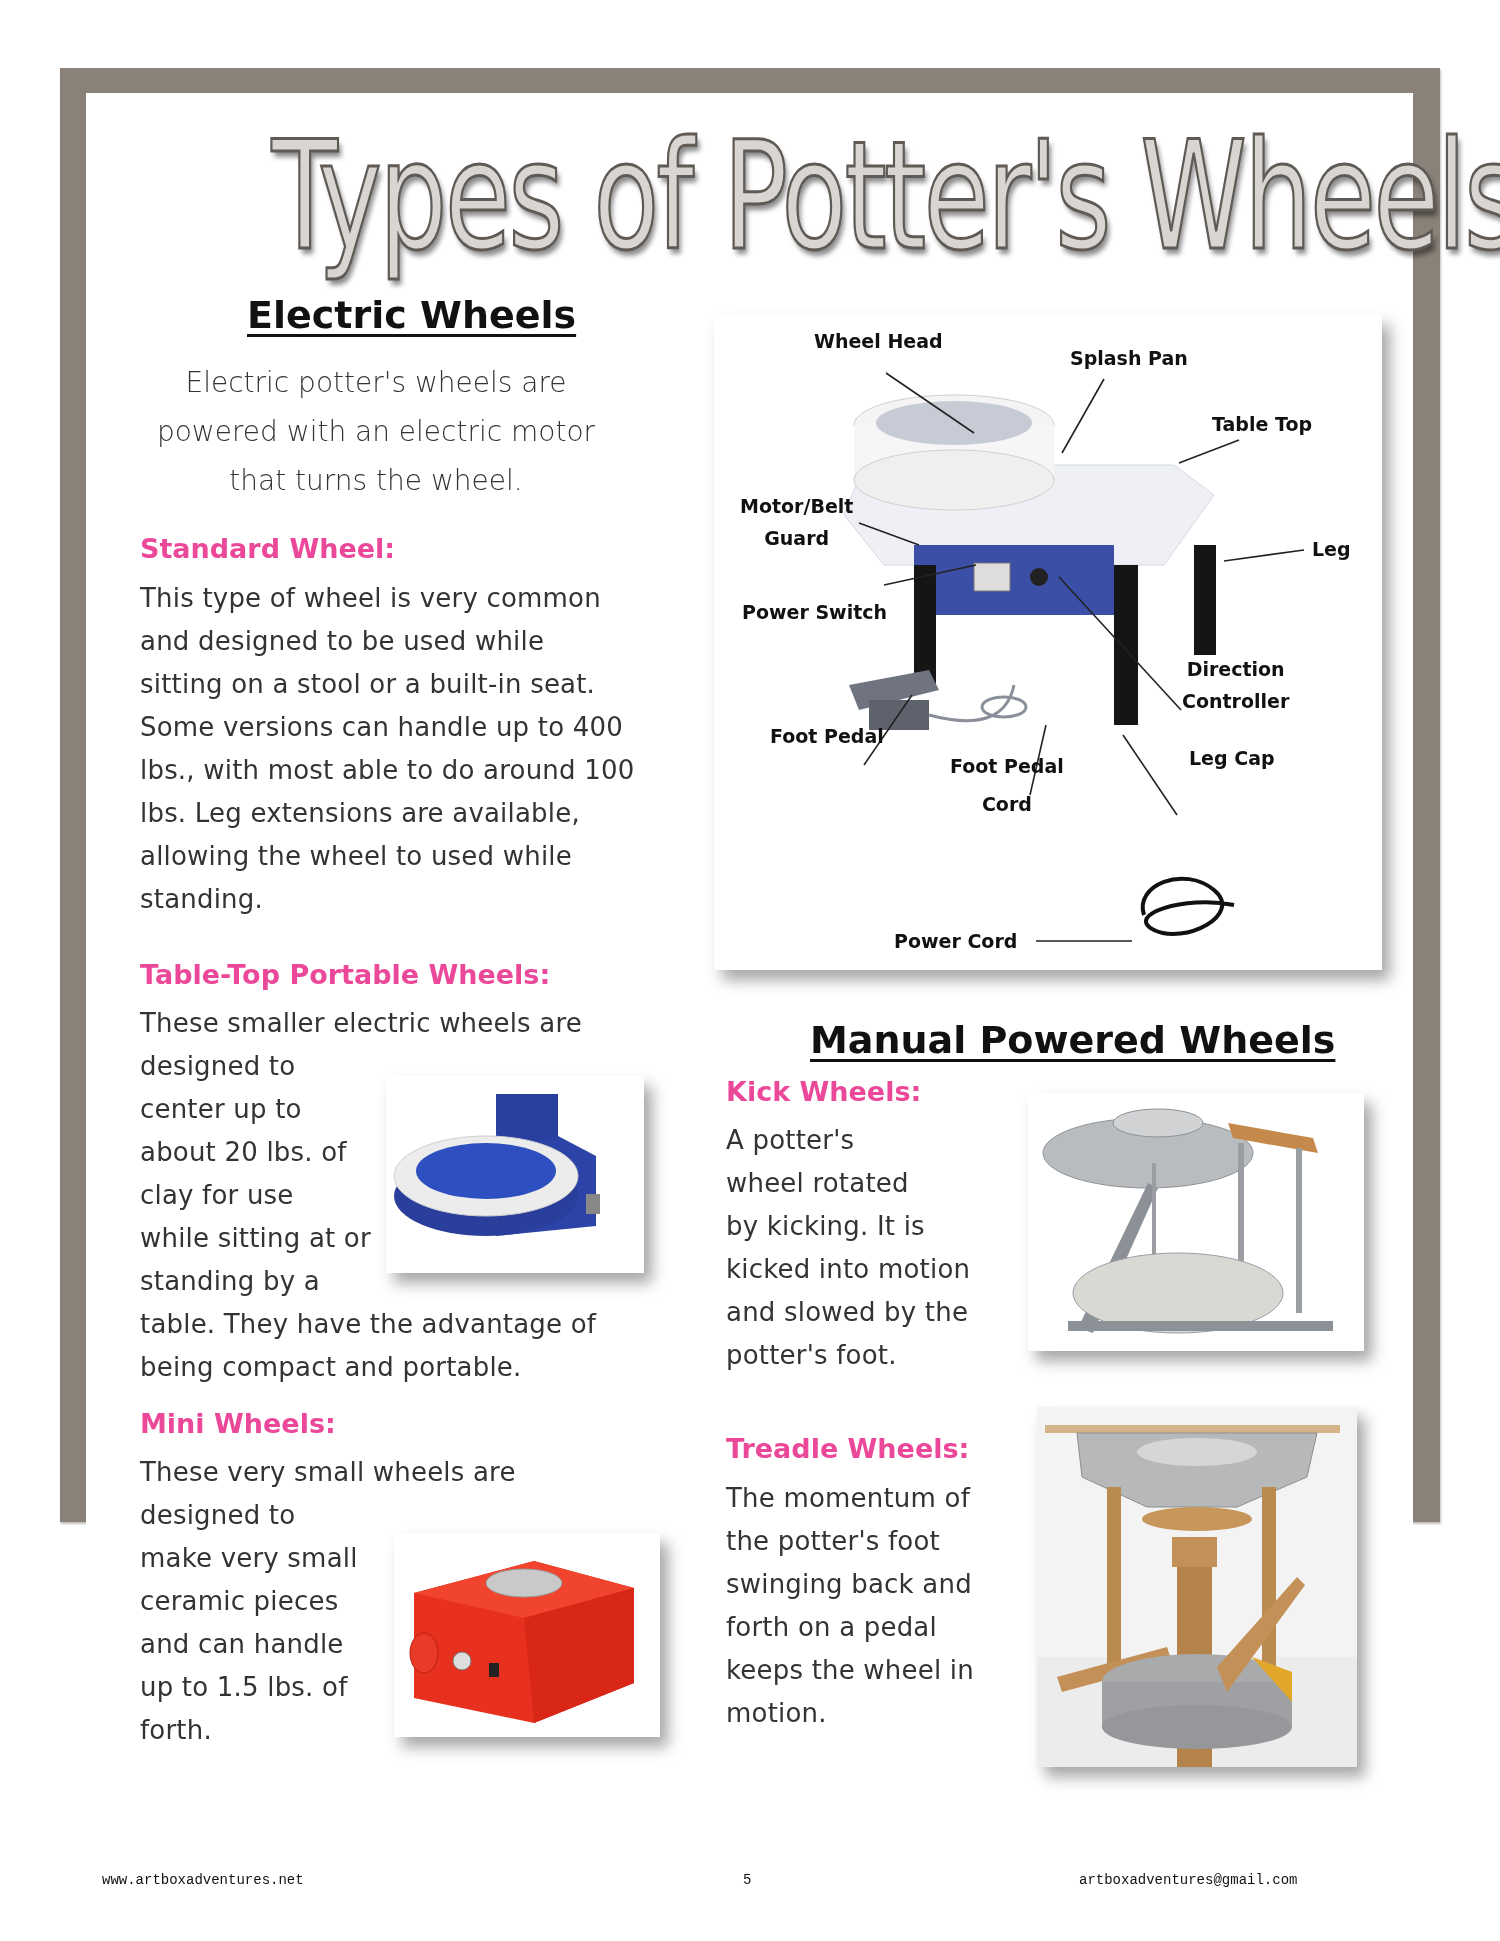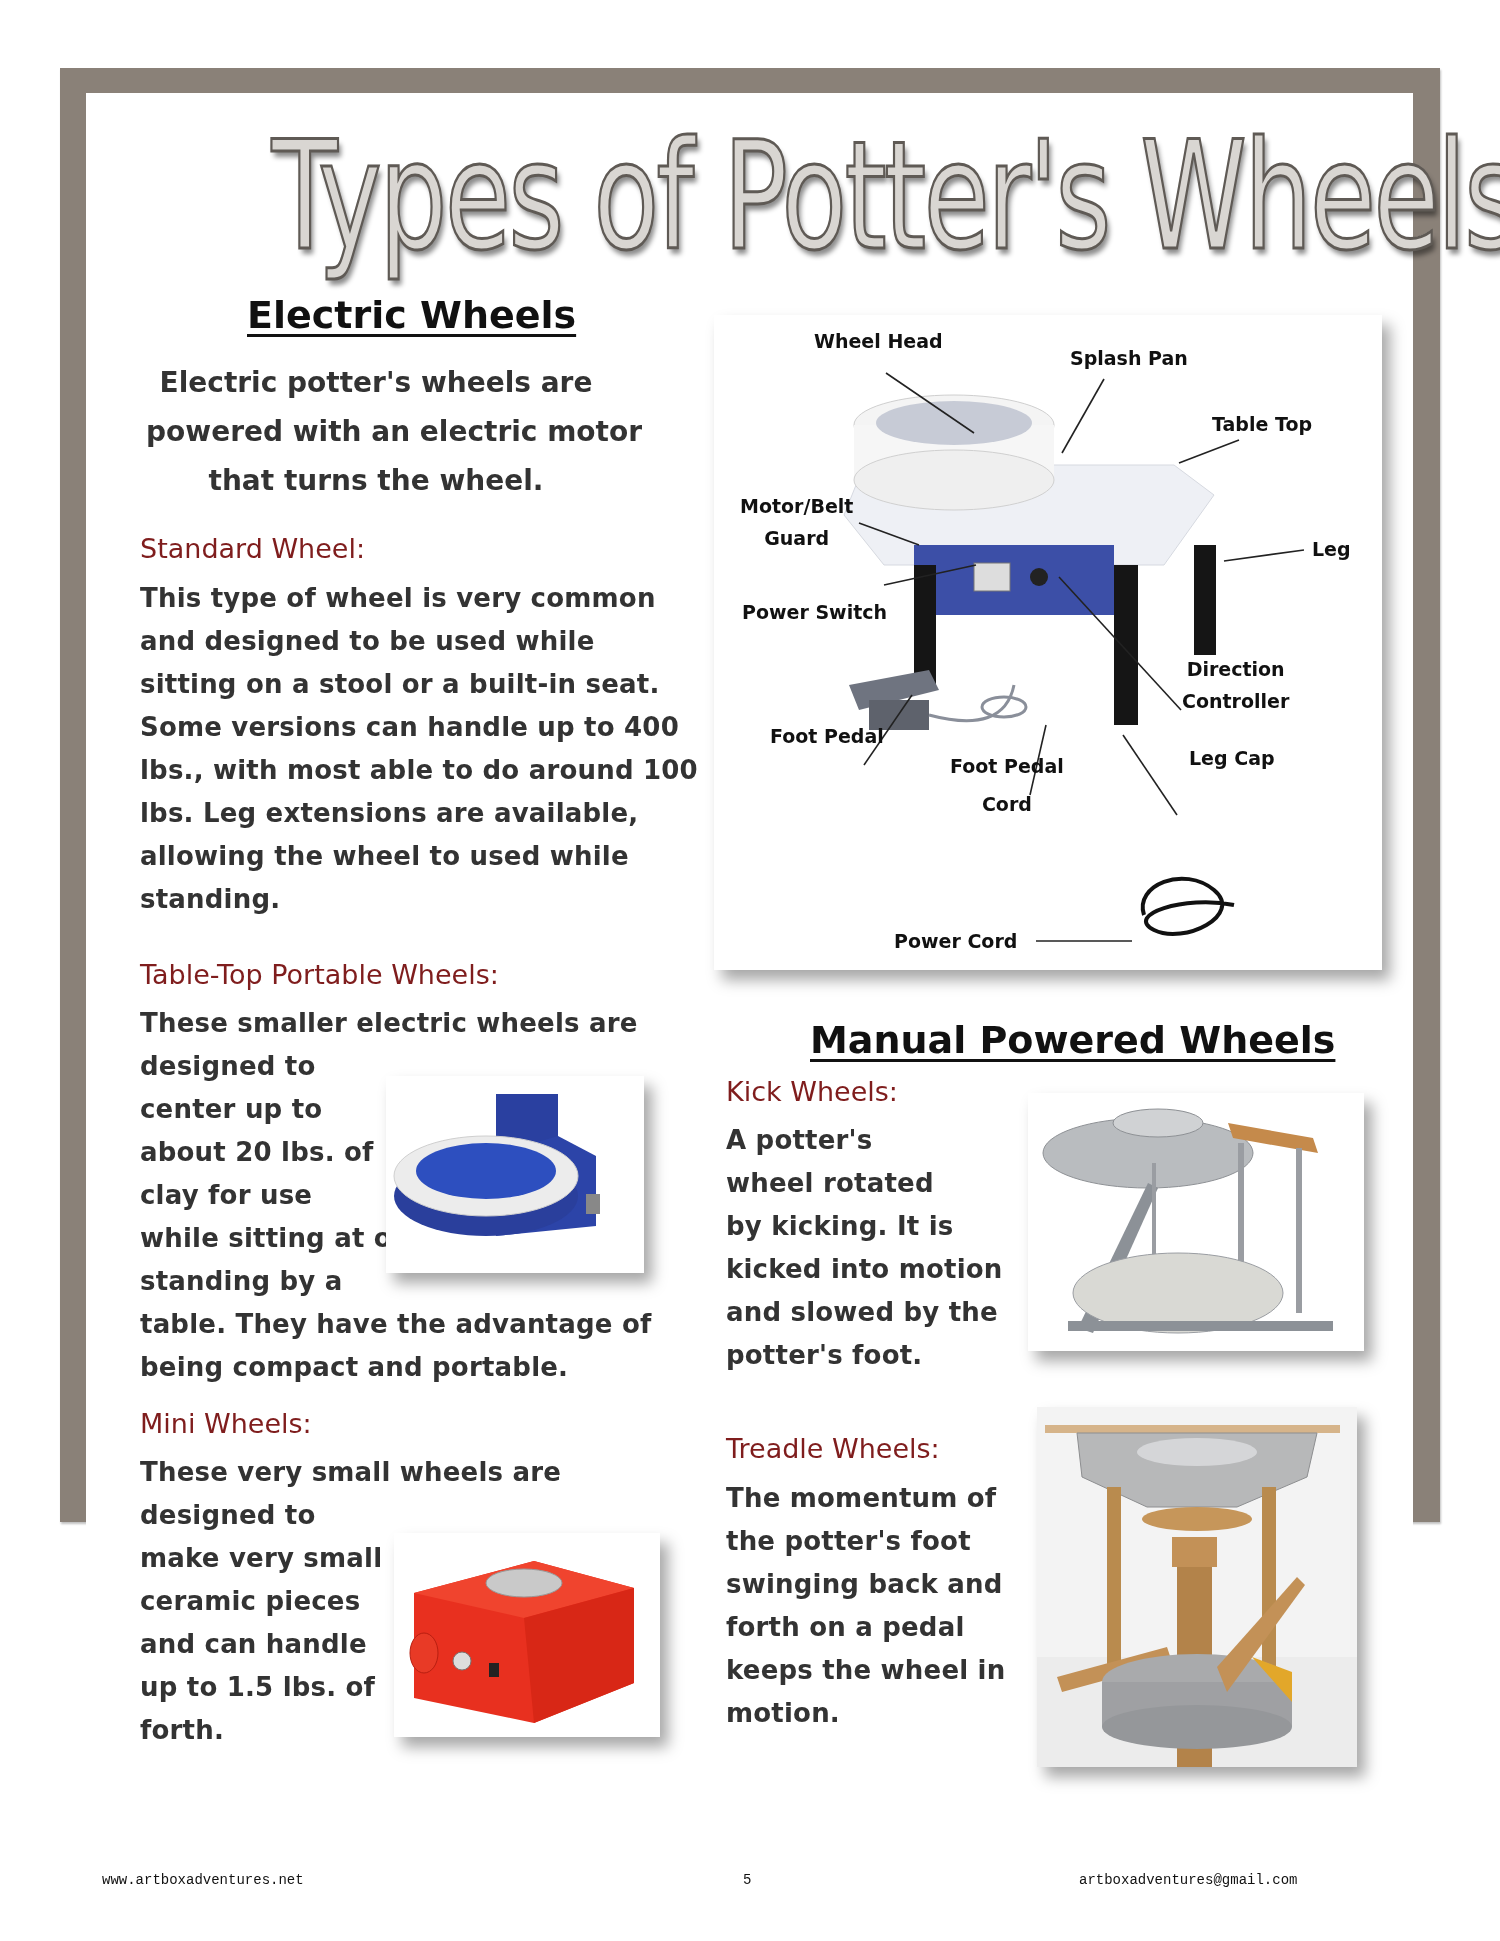--- a/index.html
+++ b/index.html
@@ -27,28 +27,28 @@
   .sec-heading {
     position:absolute; font-family:"DejaVu Sans", sans-serif; font-weight:bold;
     font-size:38px; color:#111; text-decoration:underline; text-decoration-thickness:3px;
     text-underline-offset:6px; white-space:nowrap;
   }
   .intro {
     position:absolute; left:60px; top:265px; width:460px; text-align:center;
     font-family:"DejaVu Sans", sans-serif; font-weight:200; font-size:28px; line-height:49px; color:#333;
   }
   .sub {
-    position:absolute; font-family:"DejaVu Sans", sans-serif; font-weight:normal; font-size:27px; color:#7f1d1d;
+    position:absolute; font-family:"DejaVu Sans", sans-serif; font-weight:bold; font-size:27px; color:#ec4899;
     white-space:nowrap;
   }
   .body {
     position:absolute; font-family:"DejaVu Sans", sans-serif; font-size:26px; line-height:43px; color:#333;
     font-weight:normal; letter-spacing:0.2px;
   }
-  .line { display:block; white-space:nowrap;font-weight:bold; }
+  .line { display:block; white-space:nowrap; }
   .photo {
     position:absolute; background:#fff; box-shadow: 8px 10px 14px rgba(0,0,0,0.35);
     overflow:hidden;
   }
   .diagram-label {
     position:absolute; font-family:"DejaVu Sans", sans-serif; font-weight:bold; font-size:19px; color:#111;
     text-align:center; line-height:32px; white-space:nowrap;
   }
   .footer {
     position:absolute; top:1872px; font-family:Liberation Mono, monospace; font-size:14px; color:#111;

